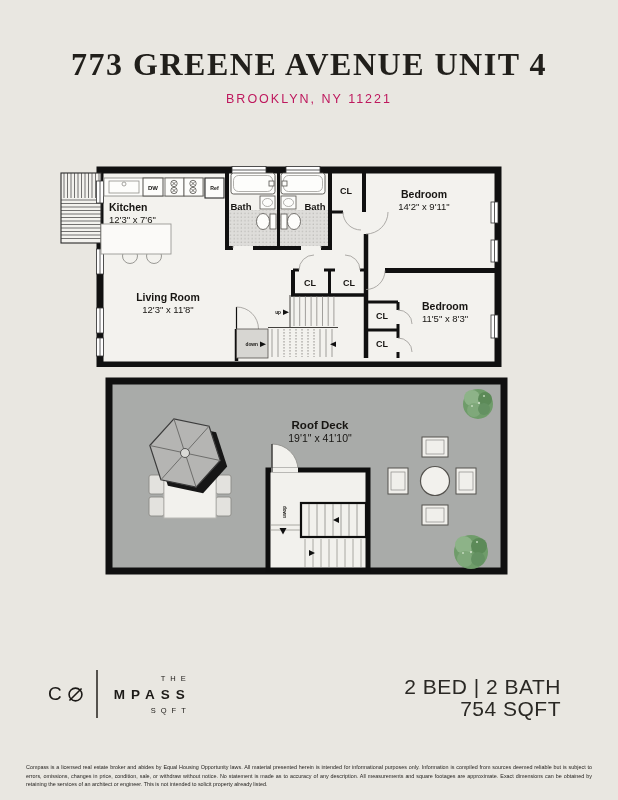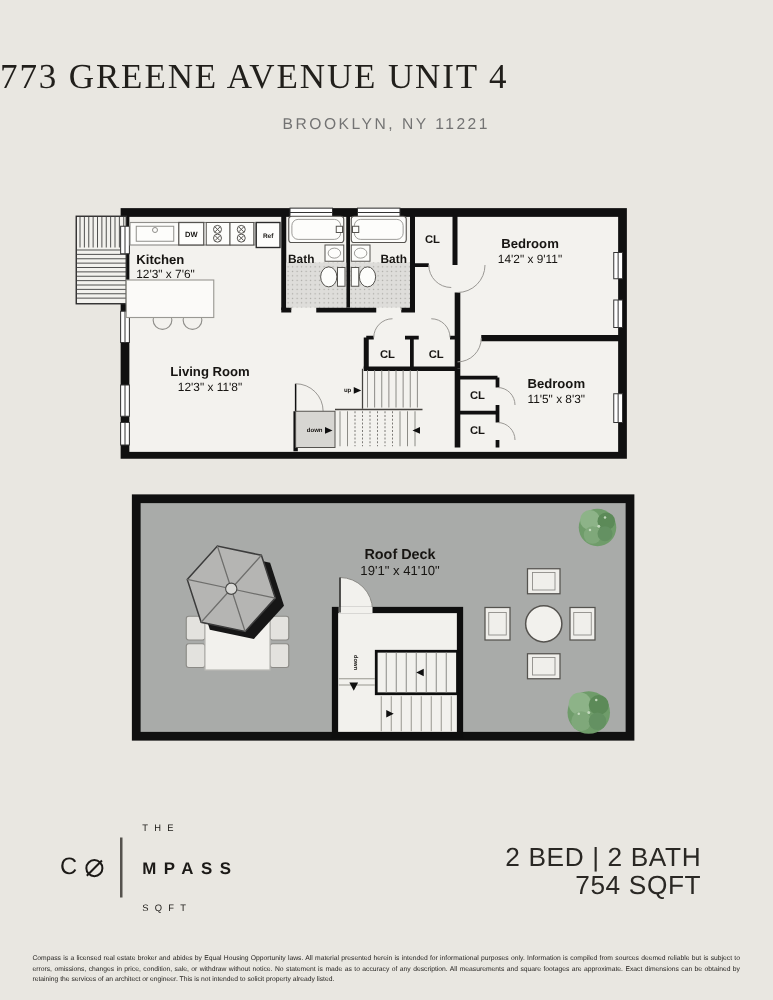--- a/index.html
+++ b/index.html
@@ -3,45 +3,45 @@
 <meta charset="utf-8">
 <style>
   html,body{margin:0;padding:0;background:#cfcdc8;}
   #page{
     position:relative;width:618px;height:800px;margin:0 auto;
     background:#e9e7e1;overflow:hidden;
     font-family:"Liberation Sans",sans-serif;color:#1e1c19;
   }
   
   .title{
-    position:absolute;top:46px;left:0;width:618px;text-align:left;
-    font-family:"Liberation Serif",serif;font-size:28px;font-weight:400;
+    position:absolute;top:46px;left:0;width:618px;text-align:center;
+    font-family:"Liberation Serif",serif;font-size:32px;font-weight:700;
     letter-spacing:1.5px;color:#211f1b;white-space:nowrap;
   }
   .subtitle{
     position:absolute;top:92px;left:0;width:618px;text-align:center;
-    font-size:12.5px;letter-spacing:2px;color:#737373;
+    font-size:12.5px;letter-spacing:2px;color:#be185d;
   }
   
   #plan-main-wrap{position:absolute;left:53px;top:162px;width:450px;height:205px;}
-  #plan-roof-wrap{position:absolute;left:104px;top:394px;width:405px;height:200px;}
+  #plan-roof-wrap{position:absolute;left:104px;top:376px;width:405px;height:200px;}
   svg text{font-family:"Liberation Sans",sans-serif;fill:#171512;}
   .room-name{font-weight:700;}
   
   .footer-logo{
     position:absolute;left:48px;top:664px;height:60px;
     display:flex;align-items:center;
   }
   .brand{
     display:flex;align-items:center;font-size:19px;letter-spacing:5.5px;
     font-weight:500;color:#1c1a17;white-space:nowrap;
   }
   .brand .o-icon{margin:0 2px 0 0;}
   .logo-divider{width:1.5px;height:48px;background:#55524d;margin:0 16px 0 10px;}
-  .team{display:flex;flex-direction:column;align-items:flex-start;color:#1c1a17;gap:16px;}
+  .team{display:flex;flex-direction:column;align-items:flex-end;color:#1c1a17;}
   .team .t-small{font-size:7.5px;letter-spacing:5px;margin:2px 0;}
   .team .t-big{font-size:13.5px;letter-spacing:6px;font-weight:700;margin:2px 0;}
   .stats{
     position:absolute;right:57px;top:676px;text-align:right;
     font-size:21px;letter-spacing:.5px;color:#2a2824;line-height:22px;
     white-space:nowrap;
   }
   .disclaimer{
     position:absolute;left:26px;top:763px;width:566px;
     font-size:5.4px;line-height:1.6;color:#201e1b;text-align:justify;

